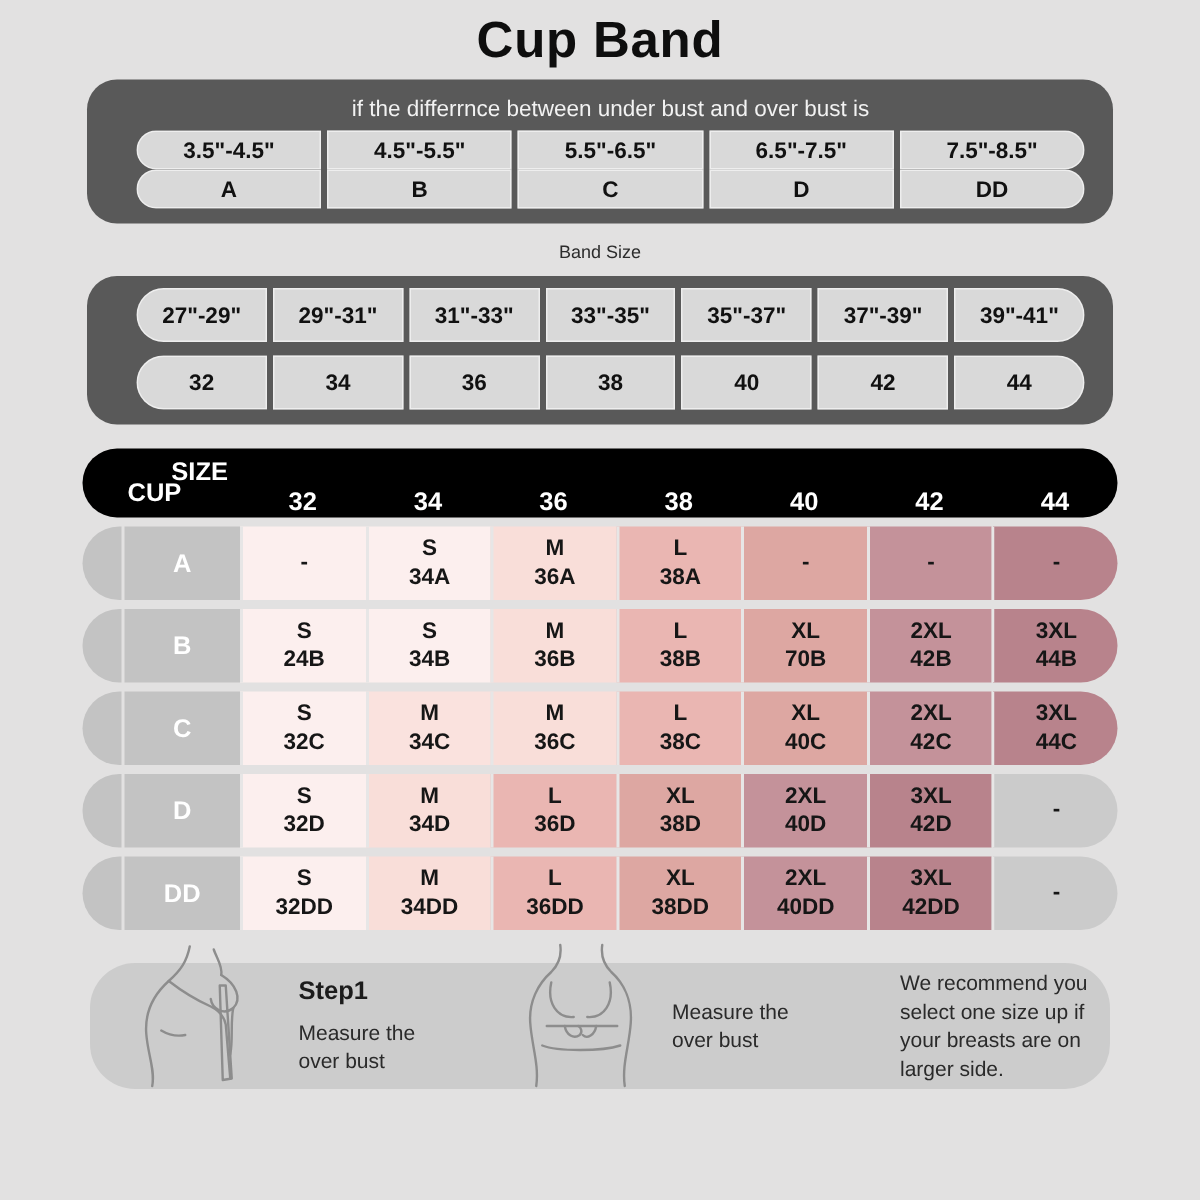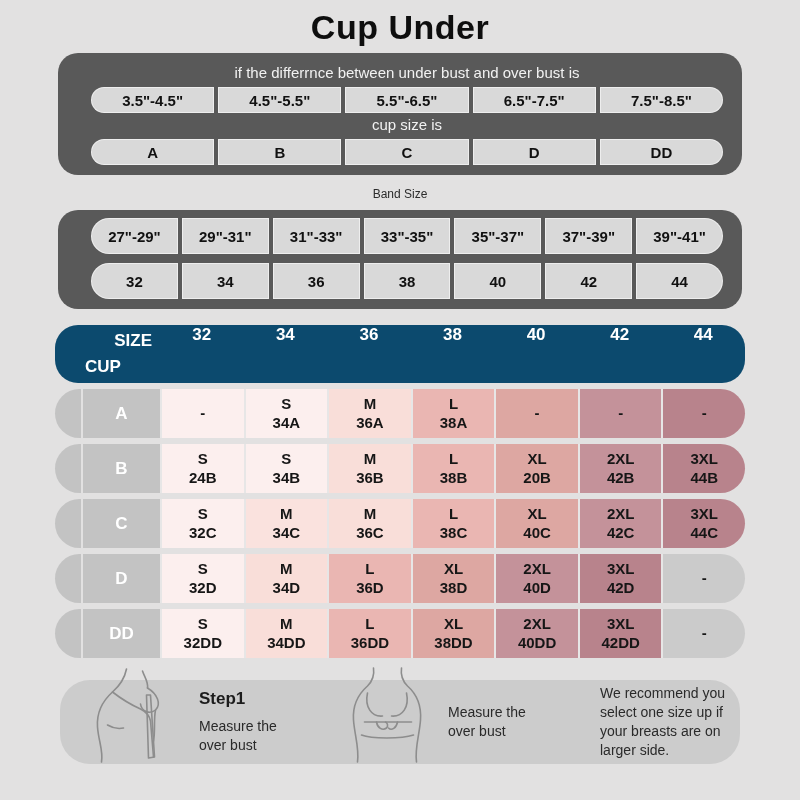--- a/index.html
+++ b/index.html
@@ -34,22 +34,22 @@
   .row-h36 .cell { height:36px; }
   .cells-row .cell:first-child { border-radius:18px 0 0 18px; }
   .cells-row .cell:last-child  { border-radius:0 18px 18px 0; }
   .row-gap { height:9px; }
   .section-label {
     text-align:center; font-size:12px; color:#2c2c2c; padding:12px 0 9px 0;
   }
   
   .matrix { margin:16px 55px 0 55px; }
   .m-header {
-    height:58px; background:#0c4a6e; border-radius:23px;
-    display:flex; align-items:flex-start; color:#fff; font-weight:bold;
+    height:46px; background:#000000; border-radius:23px;
+    display:flex; align-items:flex-end; color:#fff; font-weight:bold;
   }
   .m-corner { width:105px; height:100%; position:relative; flex:none; }
   .m-corner .t { position:absolute; top:6px; right:8px; font-size:17px; }
   .m-corner .b { position:absolute; bottom:6px; left:30px; font-size:17px; }
   .m-colhead { flex:1; text-align:center; font-size:17px; }
   .m-row { display:flex; margin-top:6px; height:49px; }
   .m-cap {
     width:26px; flex:none; background:#c3c3c3; border-radius:25px 0 0 25px;
     margin-right:2px;
   }
@@ -72,32 +72,31 @@
   .fig { width:115px; height:100px; flex:none; margin-top:-14px; }
   .fig svg { width:100%; height:100%; }
   .step-block { width:130px; flex:none; margin-left:4px; }
   .step-title { font-weight:bold; font-size:17px; color:#1c1c1c; margin-bottom:8px; }
   .step-text { font-size:14px; line-height:1.35; color:#2a2a2a; white-space:pre-line; }
   .tips-block { margin-left:22px; }
 </style>
 </head>
 <body>
 
-<div class="page-title">Cup Under</div>
+<div class="page-title">Cup Band</div>
 
 <div class="panel panel-cup">
   <div class="panel-caption">if the differrnce between under bust and over bust is</div>
   <div class="cells-row row-h26">
     <div class="cell">3.5"-4.5"</div>
     <div class="cell">4.5"-5.5"</div>
     <div class="cell">5.5"-6.5"</div>
     <div class="cell">6.5"-7.5"</div>
     <div class="cell">7.5"-8.5"</div>
   </div>
-  <div class="panel-caption">cup size is</div>
   <div class="cells-row row-h26">
     <div class="cell">A</div>
     <div class="cell">B</div>
     <div class="cell">C</div>
     <div class="cell">D</div>
     <div class="cell">DD</div>
   </div>
 </div>
 
 <div class="section-label">Band Size</div>
@@ -186,21 +185,21 @@
     <div class="m-cell" style="background: rgb(249, 222, 217);">
         <span>M</span>
         <span>36B</span>
       </div>
     <div class="m-cell" style="background: rgb(234, 182, 178);">
         <span>L</span>
         <span>38B</span>
       </div>
     <div class="m-cell" style="background: rgb(221, 167, 162);">
         <span>XL</span>
-        <span>20B</span>
+        <span>70B</span>
       </div>
     <div class="m-cell" style="background: rgb(196, 146, 154);">
         <span>2XL</span>
         <span>42B</span>
       </div>
     <div class="m-cell" style="background: rgb(184, 131, 140);">
         <span>3XL</span>
         <span>44B</span>
       </div>
   </div>

